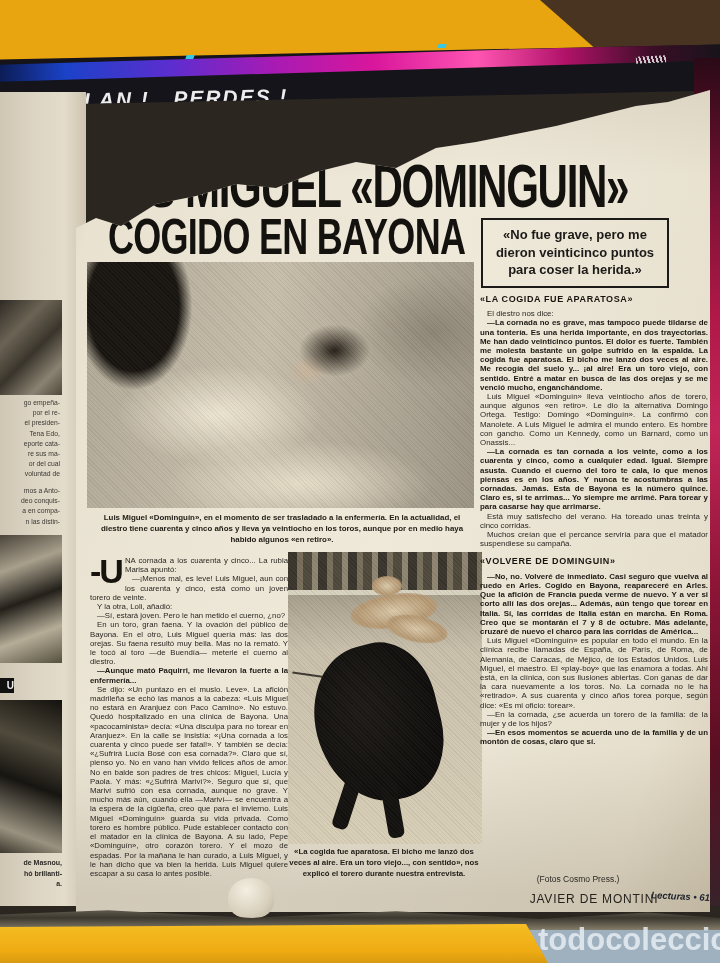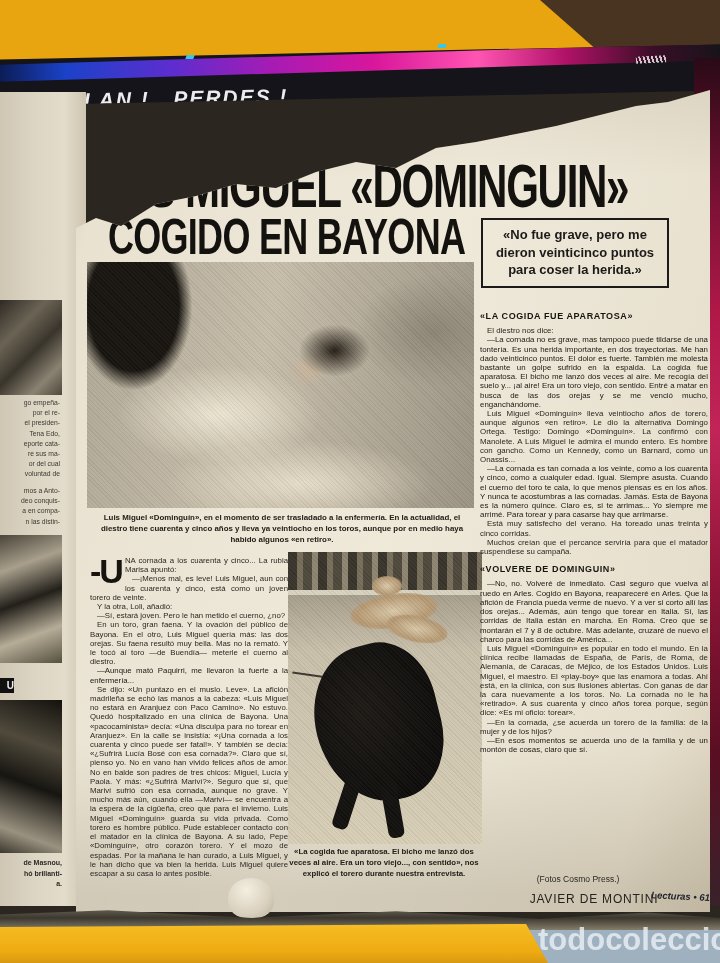--- a/index.html
+++ b/index.html
@@ -105,21 +105,21 @@
                   font-size:7.9px; font-weight:bold; line-height:11px;
                   text-align:center; color:#232019; }
 
   
   .col-left { position:absolute; left:14px; top:478px; width:198px;
               font-size:7.8px; line-height:9.2px; text-align:justify; color:#2a2722; }
   .col-left p { text-indent:7px; }
   .dropcap { float:left; font-size:34px; line-height:26px; font-weight:900;
              letter-spacing:-2px; padding:2px 3px 0 0; color:#17140f; }
   .p-nodent { text-indent:0 !important; }
-  .bold-par { font-weight:normal; color:#1c1914; }
+  .bold-par { font-weight:bold; color:#1c1914; }
 
   
   .bull-photo { position:absolute; left:212px; top:474px; width:194px; height:292px;
       background:linear-gradient(180deg,#8e8878 0%,#a59d8a 14%,#c9c0ab 34%,#d8ceb6 100%);
       overflow:hidden; }
   .bull-crowd { position:absolute; left:0; top:0; width:100%; height:38px;
       background:repeating-linear-gradient(90deg,#38332a 0 9px,#766d5a 9px 15px,#4e483b 15px 24px,#8d8470 24px 30px); }
   .bull-barrier { position:absolute; left:0; top:38px; width:100%; height:5px; background:#d8d2c0; }
   .bull-body { position:absolute; left:28px; top:92px; width:124px; height:158px;
       border-radius:52% 44% 46% 56%; transform:rotate(-14deg);
@@ -139,21 +139,21 @@
   .bull-caption { position:absolute; left:208px; top:768px; width:200px;
                   font-size:7.8px; font-weight:bold; line-height:11.2px;
                   text-align:center; color:#232019; }
 
   
   .col-right { position:absolute; left:404px; top:214px; width:228px; height:560px;
                font-size:7.9px; line-height:9.2px; text-align:justify;
                color:#2a2722; overflow:hidden; }
   .col-right p { text-indent:7px; }
   .sec-title { font-size:9px; font-weight:bold; letter-spacing:.6px;
-               color:#17140f; margin:20px 0 5px 0; text-indent:0 !important; }
+               color:#17140f; margin:3px 0 5px 0; text-indent:0 !important; }
   .sec-title.second { margin-top:9px; }
 
   .byline { position:absolute; left:404px; top:814px; width:228px; text-align:center;
             font-size:12px; letter-spacing:.8px; color:#26231e; }
   .photo-credit { position:absolute; left:388px; top:796px; width:228px; text-align:center;
             font-size:8.5px; color:#2a2722; }
   .page-footer { position:absolute; left:548px; top:812px; width:86px;
             font-size:9.5px; font-weight:bold; font-style:italic; color:#20242e;
             transform:rotate(2.5deg); text-align:right; }
 

